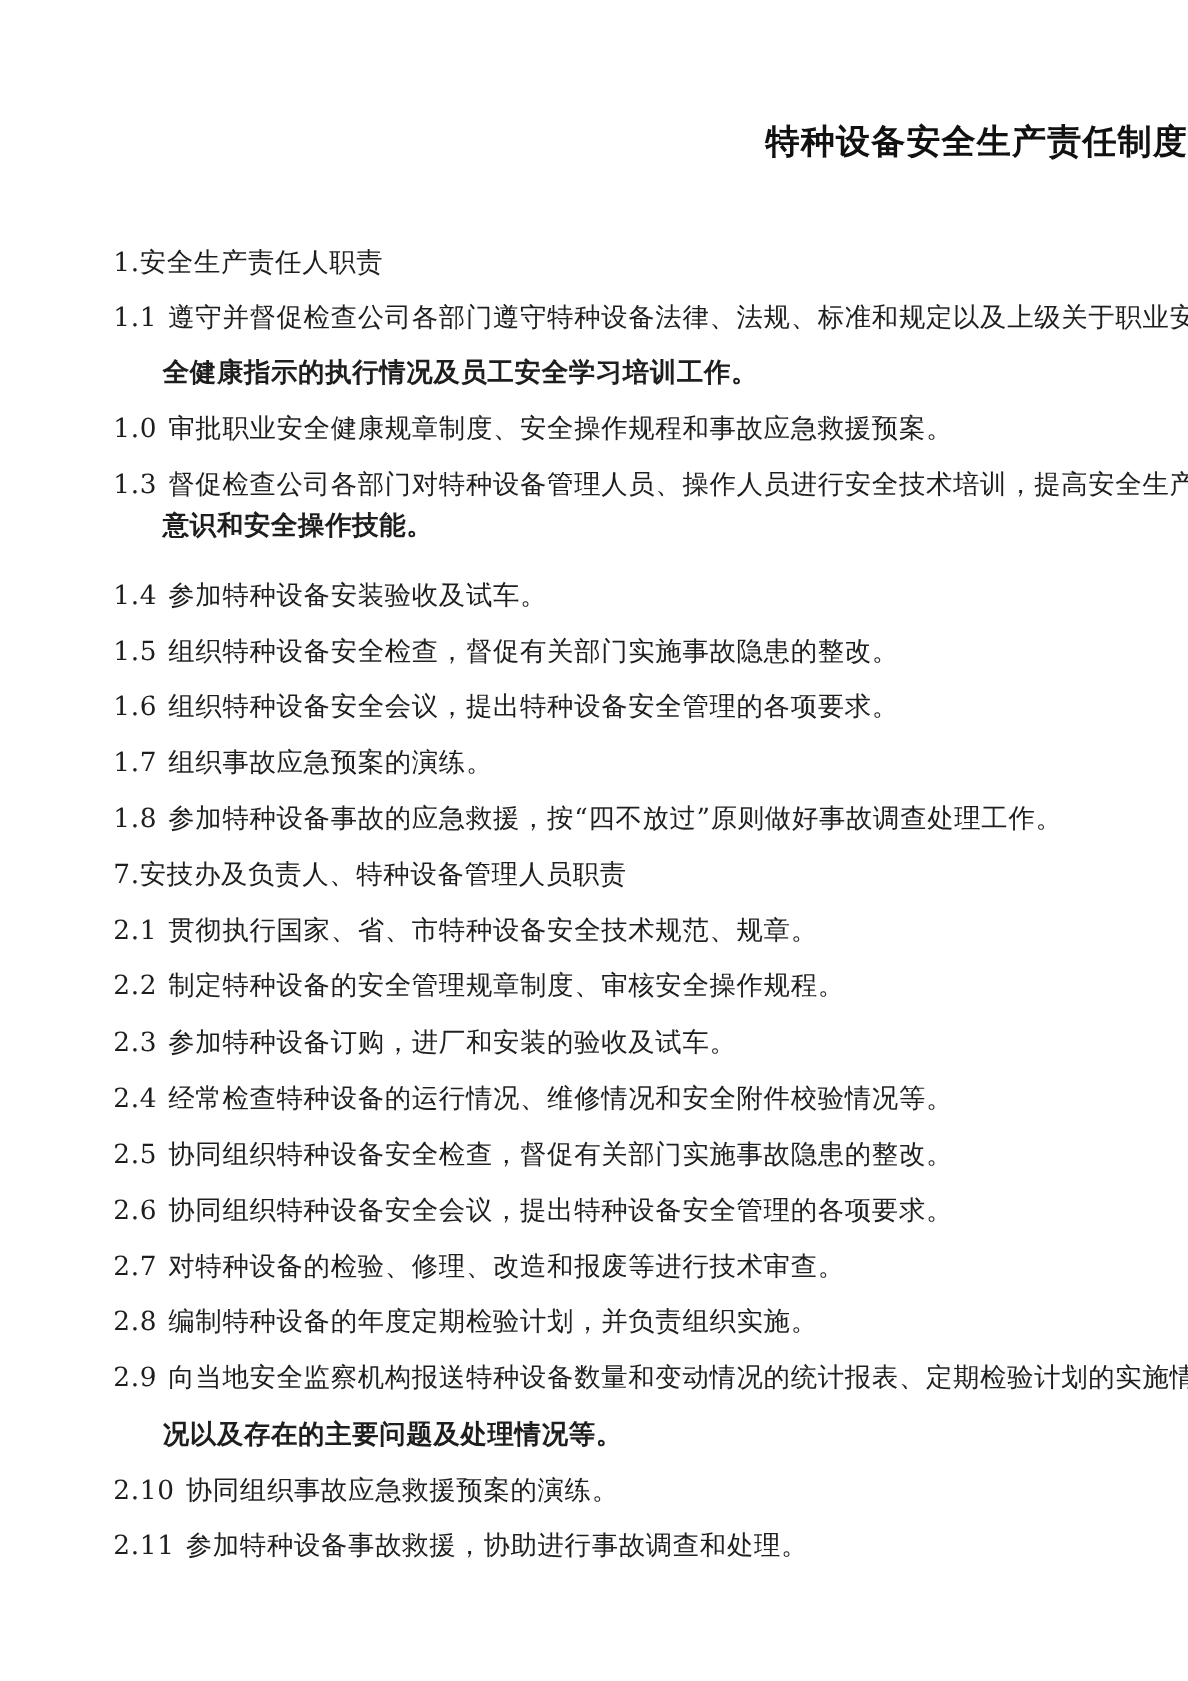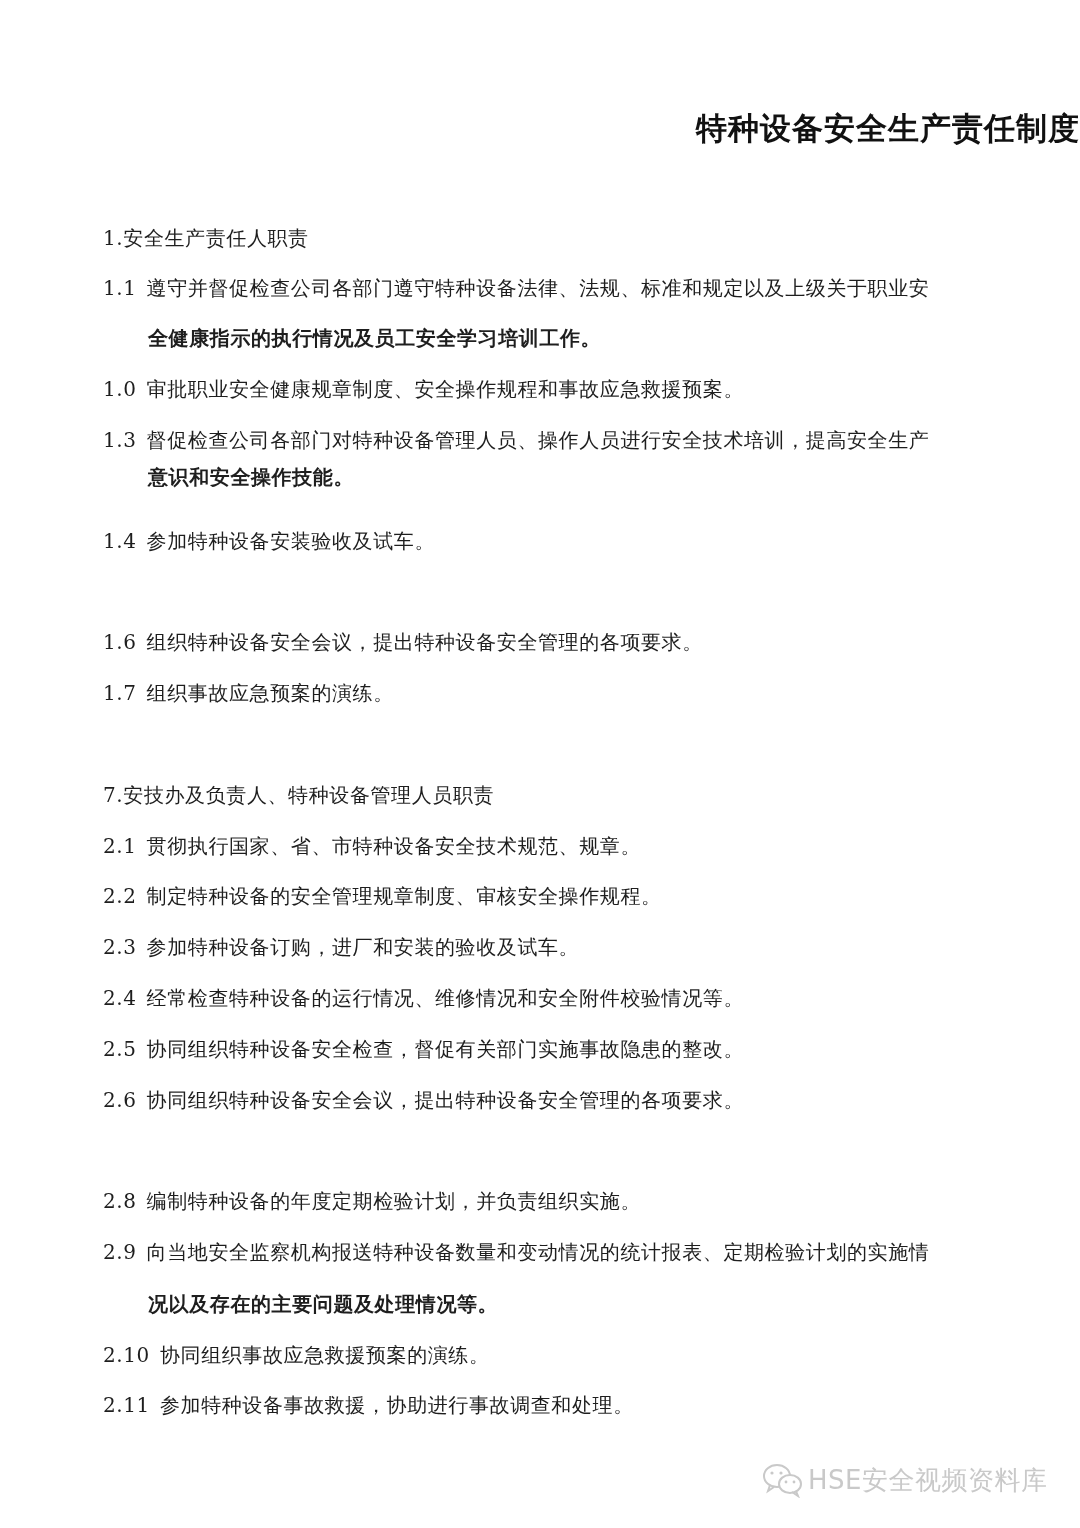--- a/index.html
+++ b/index.html
@@ -29,21 +29,21 @@
       width: 1080px;
       text-align: right;
       font-size: 31px;
       font-weight: bold;
       letter-spacing: 1px;
       color: #111;
     }
     .line {
       position: absolute;
       left: 103px;
-      font-size: 20px;
+      font-size: 24px;
       line-height: 28px;
       white-space: nowrap;
       color: #1e1e1e;
       letter-spacing: 0.6px;
     }
     .line .num {
       display: inline-block;
       margin-right: 10px;
       text-align: right;
     }
@@ -89,29 +89,35 @@
 
   <div class="line" style="top:426px">
     <span class="num">1.3</span><span>督促检查公司各部门对特种设备管理人员、操作人员进行安全技术培训，提高安全生产</span>
   </div>
   <div class="line cont" style="top:463px">意识和安全操作技能。</div>
 
   <div class="line" style="top:527px">
     <span class="num">1.4</span><span>参加特种设备安装验收及试车。</span>
   </div>
 
+  <div class="line" style="top:578px">
+    <span class="num">1.5</span><span>组织特种设备安全检查，督促有关部门实施事故隐患的整改。</span>
+  </div>
 
   <div class="line" style="top:628px">
     <span class="num">1.6</span><span>组织特种设备安全会议，提出特种设备安全管理的各项要求。</span>
   </div>
 
   <div class="line" style="top:679px">
     <span class="num">1.7</span><span>组织事故应急预案的演练。</span>
   </div>
 
+  <div class="line" style="top:730px">
+    <span class="num">1.8</span><span>参加特种设备事故的应急救援，按“四不放过”原则做好事故调查处理工作。</span>
+  </div>
 
   <div class="line" style="top:781px">7.安技办及负责人、特种设备管理人员职责</div>
 
   <div class="line" style="top:832px">
     <span class="num">2.1</span><span>贯彻执行国家、省、市特种设备安全技术规范、规章。</span>
   </div>
 
   <div class="line" style="top:882px">
     <span class="num">2.2</span><span>制定特种设备的安全管理规章制度、审核安全操作规程。</span>
   </div>
@@ -125,47 +131,35 @@
   </div>
 
   <div class="line" style="top:1035px">
     <span class="num">2.5</span><span>协同组织特种设备安全检查，督促有关部门实施事故隐患的整改。</span>
   </div>
 
   <div class="line" style="top:1086px">
     <span class="num">2.6</span><span>协同组织特种设备安全会议，提出特种设备安全管理的各项要求。</span>
   </div>
 
+  <div class="line" style="top:1137px">
+    <span class="num">2.7</span><span>对特种设备的检验、修理、改造和报废等进行技术审查。</span>
+  </div>
 
   <div class="line" style="top:1187px">
     <span class="num">2.8</span><span>编制特种设备的年度定期检验计划，并负责组织实施。</span>
   </div>
 
   <div class="line" style="top:1238px">
     <span class="num">2.9</span><span>向当地安全监察机构报送特种设备数量和变动情况的统计报表、定期检验计划的实施情</span>
   </div>
   <div class="line cont" style="top:1290px">况以及存在的主要问题及处理情况等。</div>
 
   <div class="line" style="top:1341px">
     <span class="num">2.10</span><span>协同组织事故应急救援预案的演练。</span>
   </div>
 
   <div class="line" style="top:1391px">
     <span class="num">2.11</span><span>参加特种设备事故救援，协助进行事故调查和处理。</span>
   </div>
 
-  <div class="watermark">
-    <span class="wm-icon">
-      <svg width="42" height="36" viewBox="0 0 42 36">
-        <ellipse cx="15" cy="14" rx="13" ry="11" fill="none" stroke="#c9c9c9" stroke-width="2"></ellipse>
-        <path d="M8 23 L6 29 L12 25" fill="none" stroke="#c9c9c9" stroke-width="2"></path>
-        <circle cx="10" cy="11" r="1.6" fill="#c9c9c9"></circle>
-        <circle cx="19" cy="11" r="1.6" fill="#c9c9c9"></circle>
-        <ellipse cx="28" cy="22" rx="11" ry="9" fill="#ffffff" stroke="#c9c9c9" stroke-width="2"></ellipse>
-        <path d="M34 29 L36 34 L30 30" fill="none" stroke="#c9c9c9" stroke-width="2"></path>
-        <circle cx="24" cy="20" r="1.4" fill="#c9c9c9"></circle>
-        <circle cx="32" cy="20" r="1.4" fill="#c9c9c9"></circle>
-      </svg>
-    </span>
-    <span>HSE安全视频资料库</span>
-  </div>
 
 </div>
 
 </body></html>

